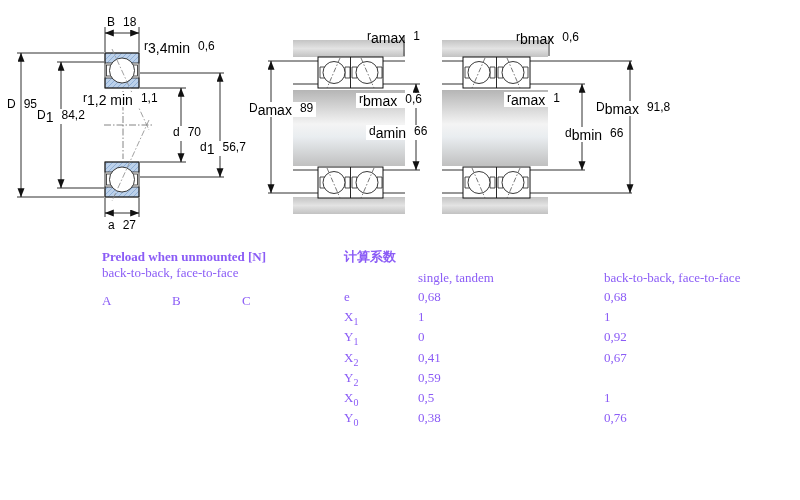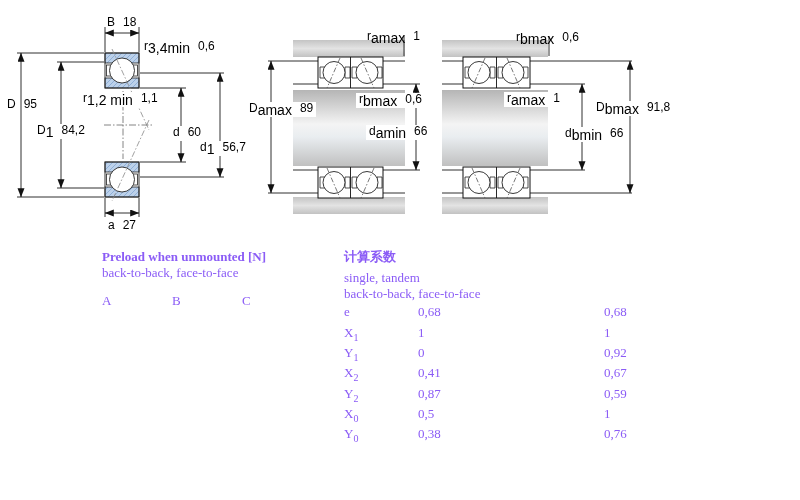--- a/index.html
+++ b/index.html
@@ -12,21 +12,21 @@
   .dim .v{margin-left:8px;}
   .wbg{background:#fff;padding:0 3px;}
   .tbl{position:absolute;font-family:"Liberation Serif",serif;font-size:13px;color:#8b5cf6;}
   .t-title{font-weight:bold;line-height:16px;}
   .t-sub{line-height:15px;}
   .prow{display:flex;line-height:16px;}
   .pc{width:70px;}
   .frow{display:flex;line-height:15.7px;}
   .fc0{width:74px;}
   .fc1{width:186px;}
-  .fhead{margin-top:5px;flex-direction:column;}
+  .fhead{margin-top:5px;}
   .frows{margin-top:3px;}
   .fc0 sub{font-size:10px;}
 </style>
 </head>
 <body>
 
 <div class="stage">
 
   <svg class="art" width="800" height="500" viewBox="0 0 800 500">
     <defs>
@@ -145,23 +145,23 @@
         <circle cx="479" cy="182.5" r="11" fill="#fff" stroke="#222" stroke-width="0.9"></circle>
         <circle cx="513" cy="182.5" r="11" fill="#fff" stroke="#222" stroke-width="0.9"></circle>
         <path d="M472,168 L485,198 M520,168 L507,198" stroke="#555" stroke-width="0.8" stroke-dasharray="5 2 1.5 2" fill="none"></path>
       </g>
     </g>
   </svg>
 
   <div class="dim" style="left:107px;top:16px"><span>B</span><sub></sub><span class="v">18</span></div>
   <div class="dim" style="left:144px;top:40px"><span>r</span><sub>3,4min</sub><span class="v">0,6</span></div>
   <div class="dim" style="left:7px;top:98px"><span>D</span><sub></sub><span class="v">95</span></div>
-  <div class="dim wbg" style="left:34px;top:124px"><span>D</span><sub>1</sub><span class="v">84,2</span></div>
+  <div class="dim wbg" style="left:34px;top:109px"><span>D</span><sub>1</sub><span class="v">84,2</span></div>
   <div class="dim wbg" style="left:80px;top:92px"><span>r</span><sub>1,2 min</sub><span class="v">1,1</span></div>
-  <div class="dim wbg" style="left:170px;top:126px"><span>d</span><sub></sub><span class="v">60</span></div>
+  <div class="dim wbg" style="left:170px;top:126px"><span>d</span><sub></sub><span class="v">70</span></div>
   <div class="dim wbg" style="left:197px;top:141px"><span>d</span><sub>1</sub><span class="v">56,7</span></div>
   <div class="dim" style="left:108px;top:219px"><span>a</span><sub></sub><span class="v">27</span></div>
 
   <div class="dim" style="left:367px;top:30px"><span>r</span><sub>amax</sub><span class="v">1</span></div>
   <div class="dim wbg" style="left:246px;top:102px"><span>D</span><sub>amax</sub><span class="v">89</span></div>
   <div class="dim wbg" style="left:356px;top:93px"><span>r</span><sub>bmax</sub><span class="v">0,6</span></div>
   <div class="dim wbg" style="left:366px;top:125px"><span>d</span><sub>amin</sub><span class="v">66</span></div>
 
   <div class="dim" style="left:516px;top:31px"><span>r</span><sub>bmax</sub><span class="v">0,6</span></div>
   <div class="dim wbg" style="left:504px;top:92px"><span>r</span><sub>amax</sub><span class="v">1</span></div>
@@ -201,21 +201,20 @@
         <span class="fc1">0</span>
         <span class="fc2">0,92</span>
       </div>
       <div class="frow">
         <span class="fc0"><span>X</span><sub>2</sub></span>
         <span class="fc1">0,41</span>
         <span class="fc2">0,67</span>
       </div>
       <div class="frow">
         <span class="fc0"><span>Y</span><sub>2</sub></span>
-        <span class="fc1">0,87</span>
         <span class="fc2">0,59</span>
       </div>
       <div class="frow">
         <span class="fc0"><span>X</span><sub>0</sub></span>
         <span class="fc1">0,5</span>
         <span class="fc2">1</span>
       </div>
       <div class="frow">
         <span class="fc0"><span>Y</span><sub>0</sub></span>
         <span class="fc1">0,38</span>

